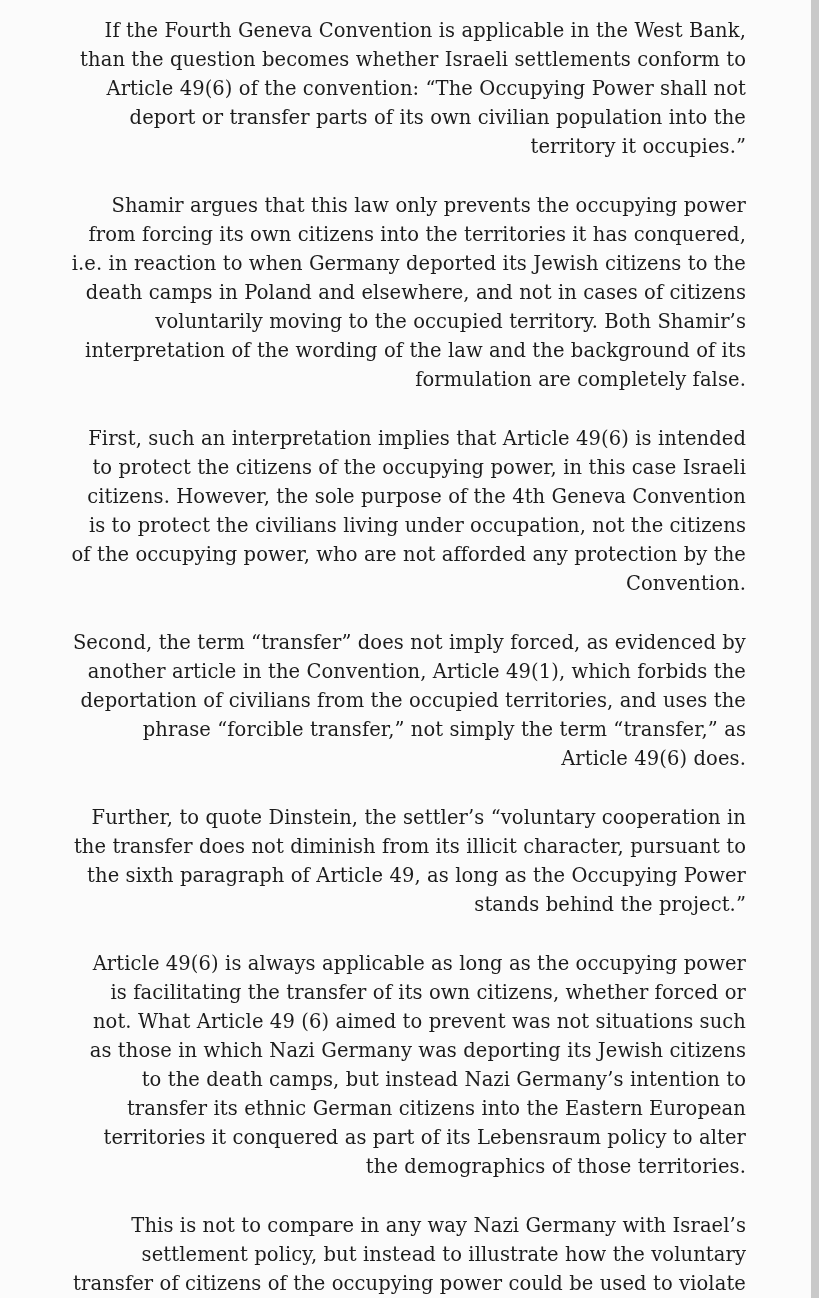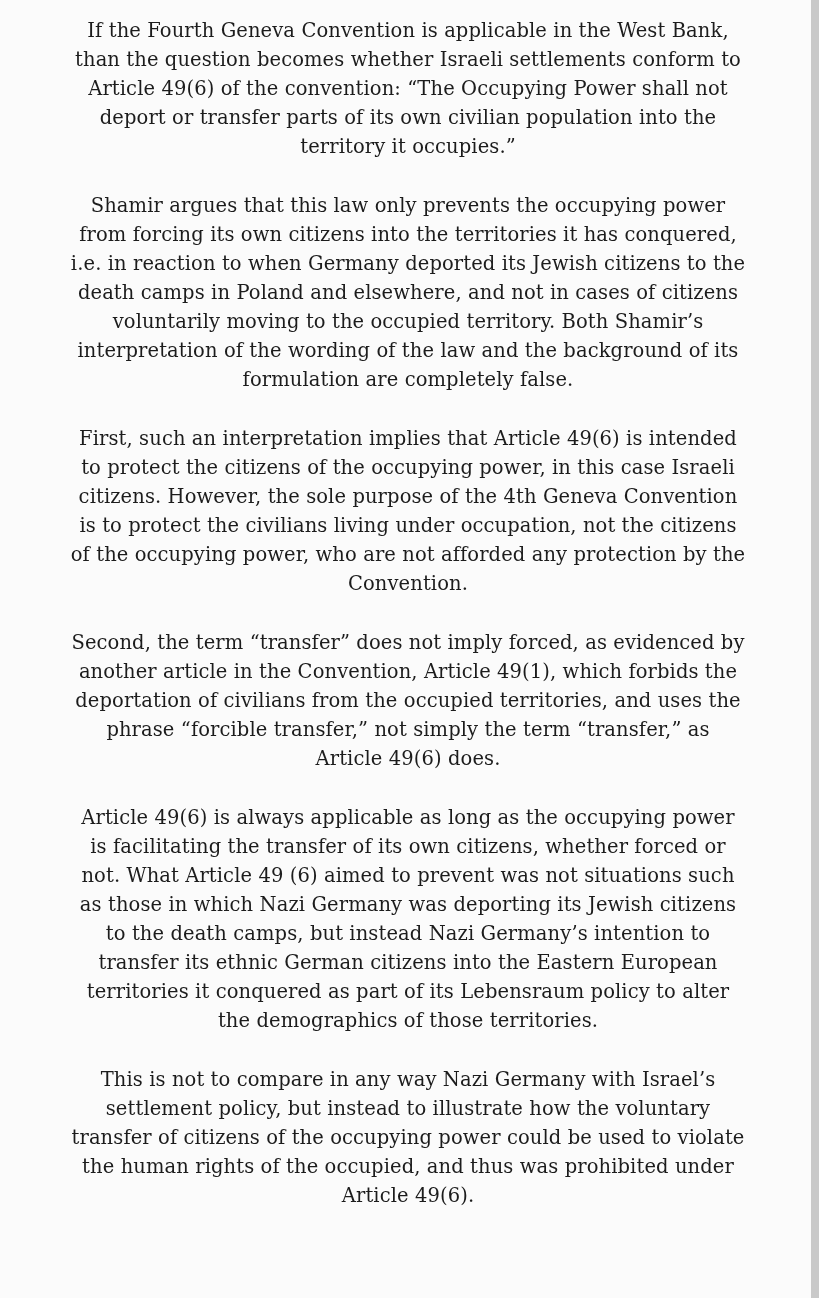--- a/index.html
+++ b/index.html
@@ -27,39 +27,40 @@
     left: 0;
     width: 811px;
     height: 1298px;
     padding: 16px 65px 0 70px;
   }
   .article p {
     margin: 0 0 30px 0;
     font-size: 19.5px;
     line-height: 29px;
     color: var(--text);
-    text-align: center;
+    text-align: right;
     letter-spacing: 0.1px;
   }
   .scrollbar-track {
     position: absolute;
     top: 0;
     right: 0;
     width: 8px;
     height: 1298px;
     background: var(--scrollbar);
   }
 </style>
 </head>
 <body>
 
 <div class="page">
   <div class="article">
     <p>If the Fourth Geneva Convention is applicable in the West Bank, than the question becomes whether Israeli settlements conform to Article 49(6) of the convention: “The Occupying Power shall not deport or transfer parts of its own civilian population into the territory it occupies.”</p>
     <p>Shamir argues that this law only prevents the occupying power from forcing its own citizens into the territories it has conquered, i.e. in reaction to when Germany deported its Jewish citizens to the death camps in Poland and elsewhere, and not in cases of citizens voluntarily moving to the occupied territory. Both Shamir’s interpretation of the wording of the law and the background of its formulation are completely false.</p>
     <p>First, such an interpretation implies that Article 49(6) is intended to protect the citizens of the occupying power, in this case Israeli citizens. However, the sole purpose of the 4th Geneva Convention is to protect the civilians living under occupation, not the citizens of the occupying power, who are not afforded any protection by the Convention.</p>
     <p>Second, the term “transfer” does not imply forced, as evidenced by another article in the Convention, Article 49(1), which forbids the deportation of civilians from the occupied territories, and uses the phrase “forcible transfer,” not simply the term “transfer,” as Article 49(6) does.</p>
+    <p>Further, to quote Dinstein, the settler’s “voluntary cooperation in the transfer does not diminish from its illicit character, pursuant to the sixth paragraph of Article 49, as long as the Occupying Power stands behind the project.”</p>
     <p>Article 49(6) is always applicable as long as the occupying power is facilitating the transfer of its own citizens, whether forced or not. What Article 49 (6) aimed to prevent was not situations such as those in which Nazi Germany was deporting its Jewish citizens to the death camps, but instead Nazi Germany’s intention to transfer its ethnic German citizens into the Eastern European territories it conquered as part of its Lebensraum policy to alter the demographics of those territories.</p>
     <p>This is not to compare in any way Nazi Germany with Israel’s settlement policy, but instead to illustrate how the voluntary transfer of citizens of the occupying power could be used to violate the human rights of the occupied, and thus was prohibited under Article 49(6).</p>
 
   </div>
   <div class="scrollbar-track"></div>
 </div>
 
 </body></html>

